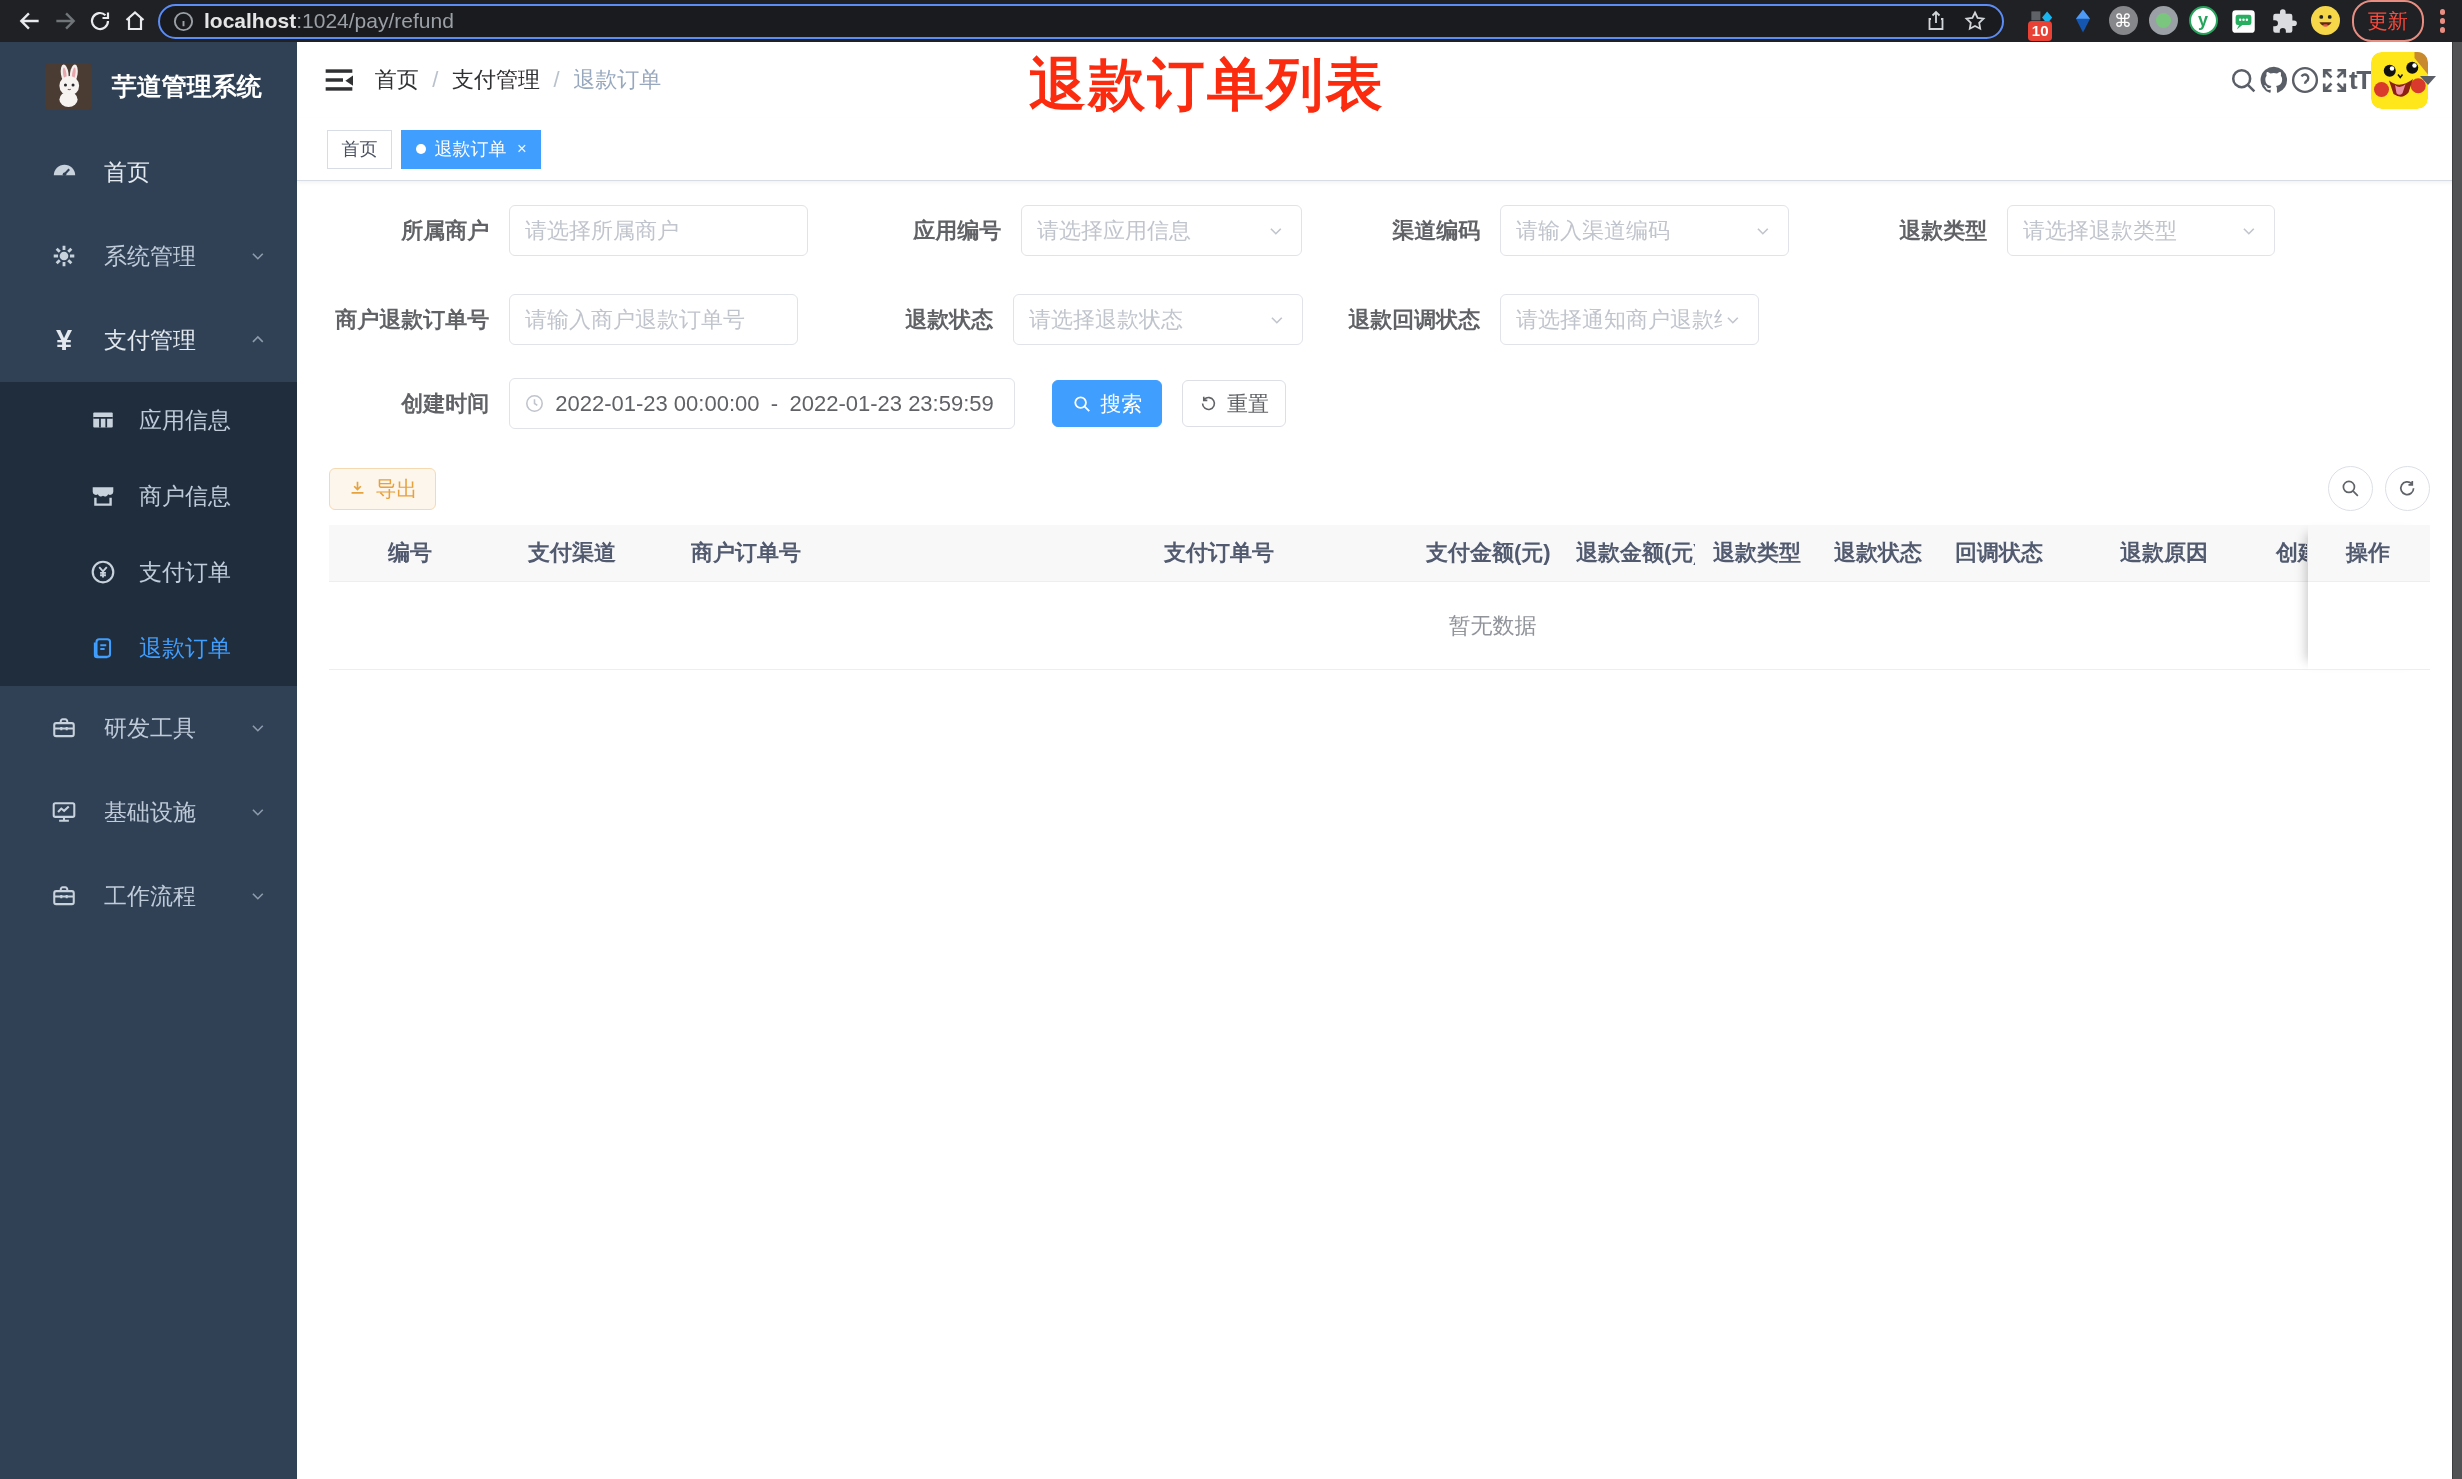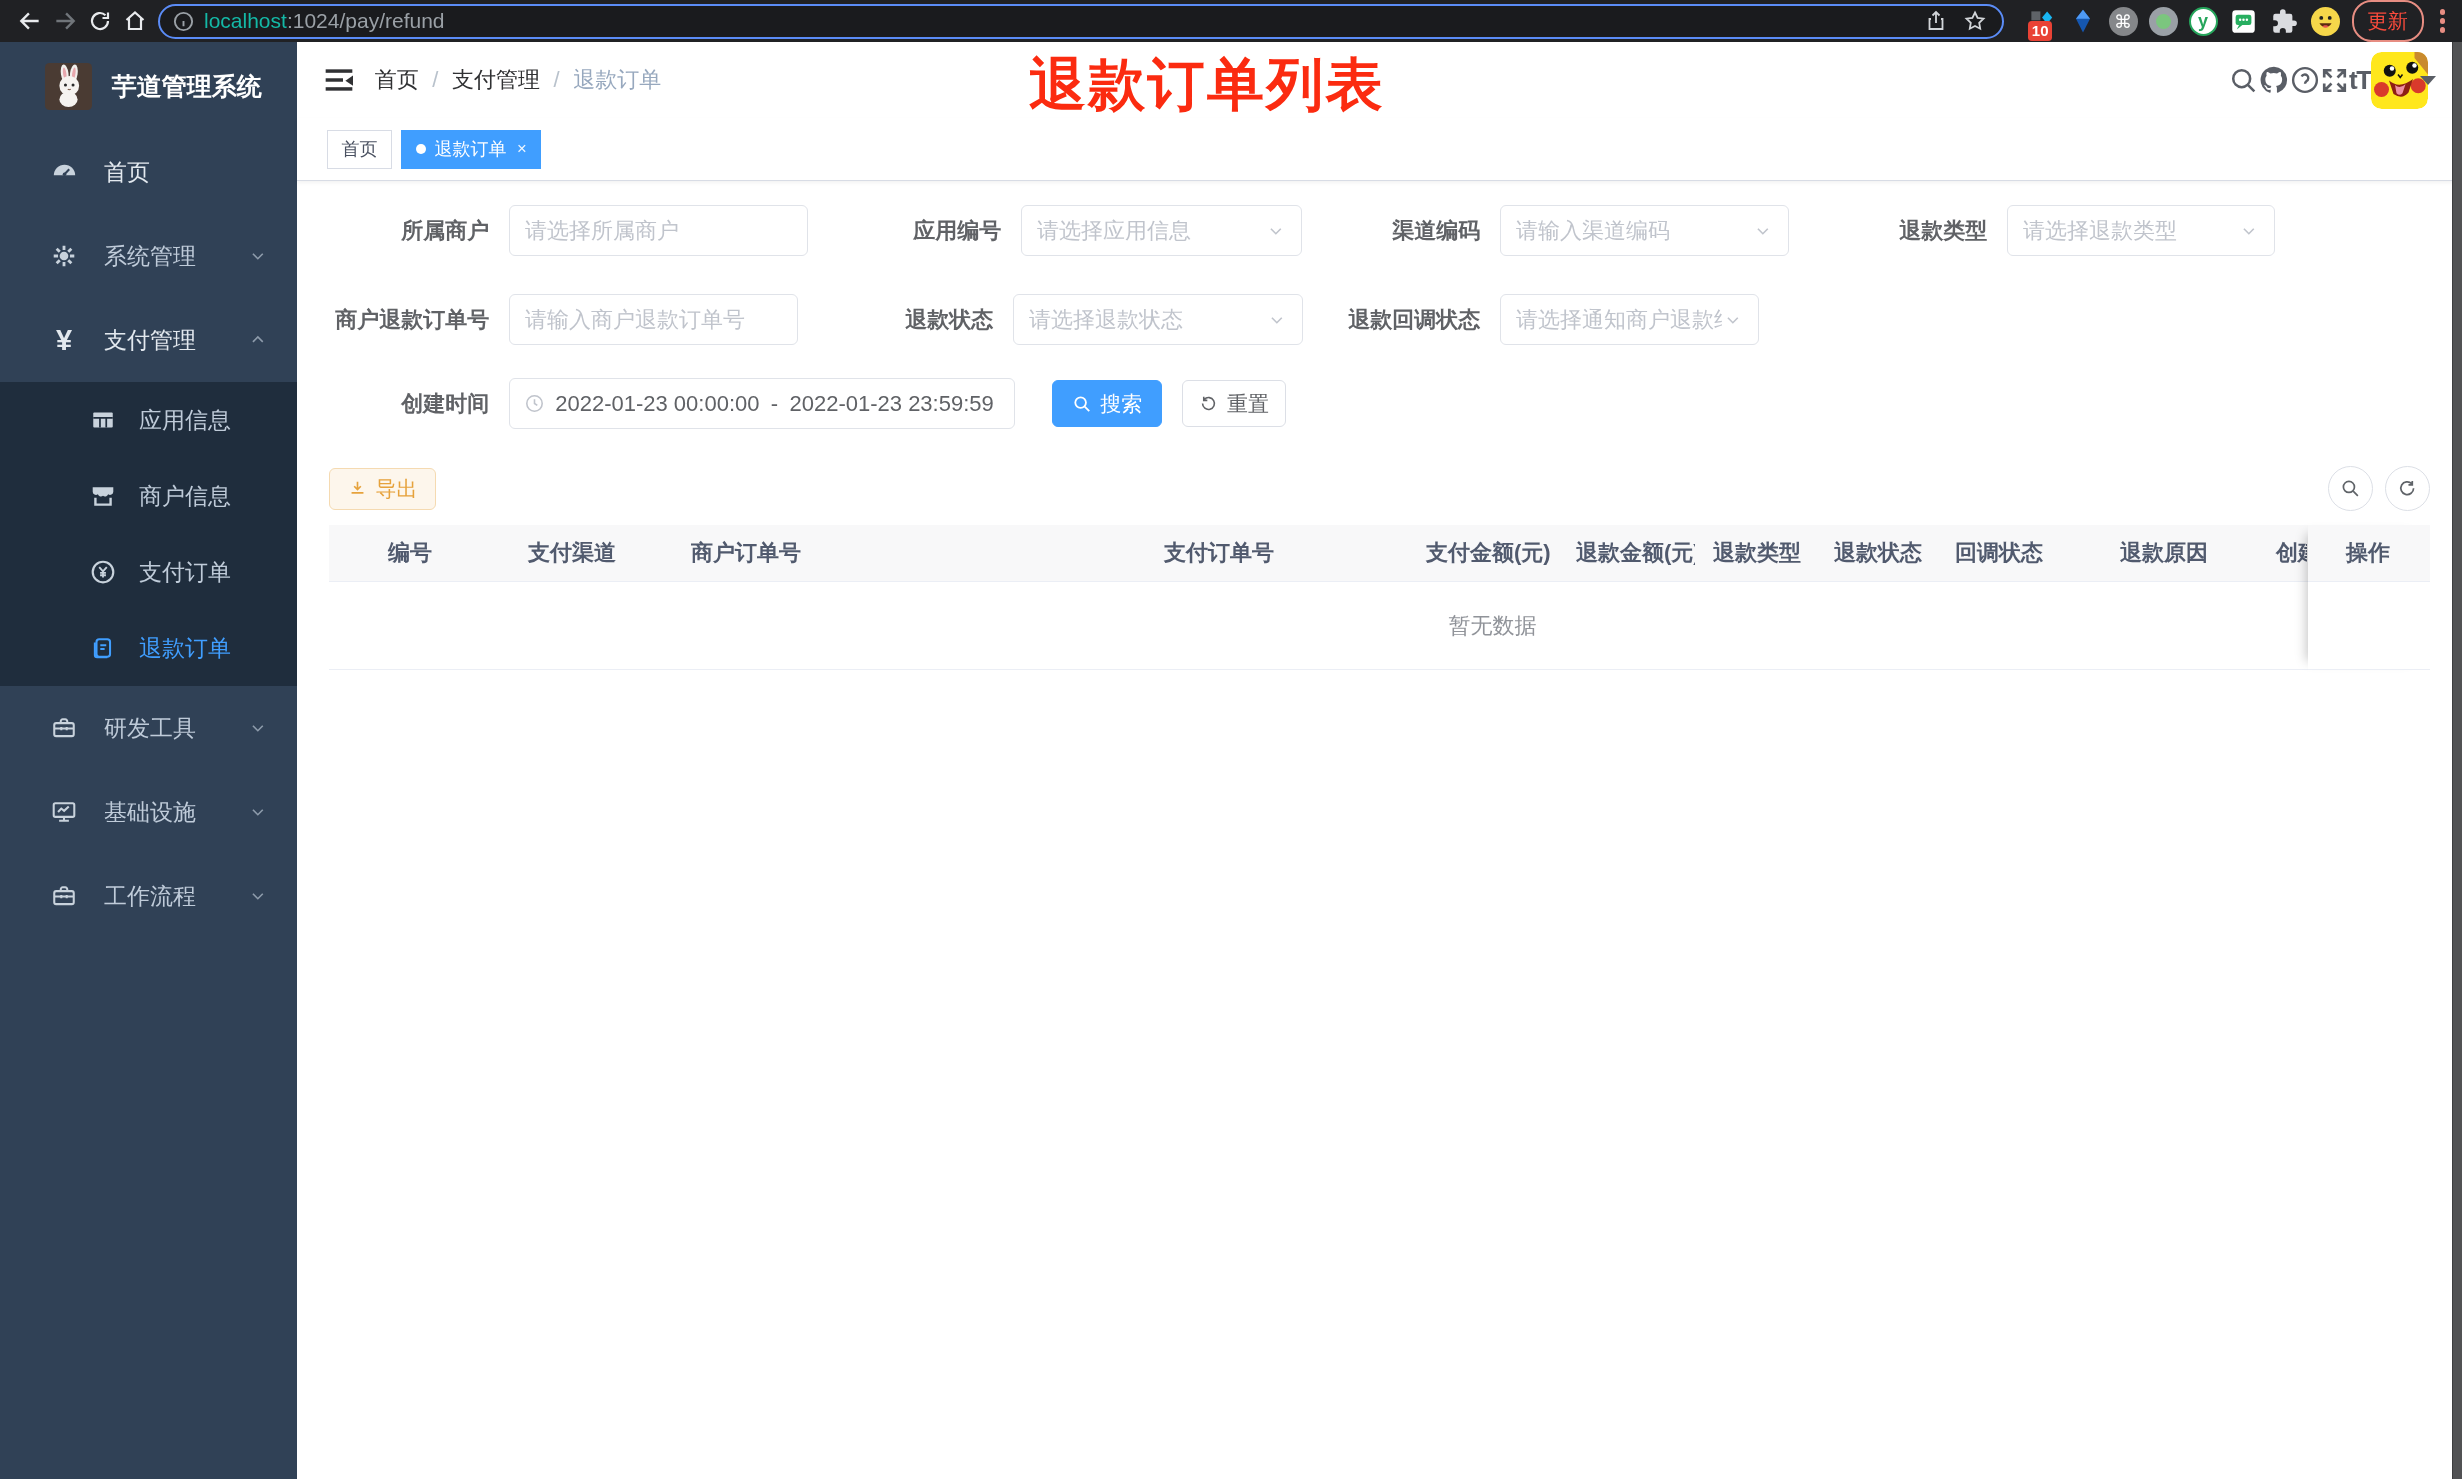--- a/index.html
+++ b/index.html
@@ -6,24 +6,24 @@
   html,body { width:2462px; height:1480px; font-family:"Liberation Sans","DejaVu Sans",sans-serif; background:#fff; overflow:hidden; }
   svg { display:block; }
 
   
   .chrome { height:42px; background:#202124; display:flex; align-items:center; padding:0 10.6px 0 12px; position:relative; z-index:50; }
   .nav-btn { width:35px; height:35px; display:flex; align-items:center; justify-content:center; color:#e8eaed; flex-shrink:0; }
   .nav-btn.dim { color:#70757a; }
   .omnibox { flex:1; min-width:0; height:35px; margin:0 10.6px 0 6px; background:#1a1b1e; border:2.3px solid #5b8cf7; border-radius:19.7px; display:flex; align-items:center; padding:0 7.6px 0 12px; }
   .omni-info { color:#9aa0a6; margin-right:9px; flex-shrink:0; }
   .url { font-size:21px; color:#9aa0a6; white-space:nowrap; overflow:hidden; }
-  .url b { color:#14b8a6; font-weight:400; }
+  .url b { color:#e5e5e5; font-weight:700; }
   .omni-spacer { flex:1; }
   .omni-ico { color:#d2d5d9; margin:0 7.6px; flex-shrink:0; }
-  .ext-row { display:flex; align-items:flex-end; gap:11px; padding:0 12px; flex-shrink:0; }
+  .ext-row { display:flex; align-items:flex-start; gap:11px; padding:0 12px; flex-shrink:0; }
   .ext { width:30px; height:30px; position:relative; display:flex; align-items:center; justify-content:center; }
   .badge { position:absolute; bottom:-4.5px; left:1.5px; background:#e94235; color:#fff; font-size:15px; line-height:1; padding:2.3px 3.8px; border-radius:3.8px; font-weight:700; }
   .circ { width:29px; height:29px; border-radius:50%; display:flex; align-items:center; justify-content:center; }
   .circ.gray { background:#85878a; color:#fff; font-size:18px; }
   .circ.gray2 { background:#9aa0a6; }
   .dotg { width:15px; height:15px; border-radius:50%; background:#7bc67e; }
   .circ.ygreen { background:#fff; border:2.3px solid #25a55b; color:#25a55b; font-weight:700; font-size:18px; }
   .circ.emoji { background:#f6d74a; }
   .update-btn { border:2.3px solid #e78d82; color:#fb4b3c; border-radius:19.7px; padding:5.3px 13.6px; font-size:20.4px; white-space:nowrap; margin-right:10.6px; }
   .menu-dots { color:#e78d82; display:flex; flex-direction:column; gap:3.8px; padding:0 6px; }

